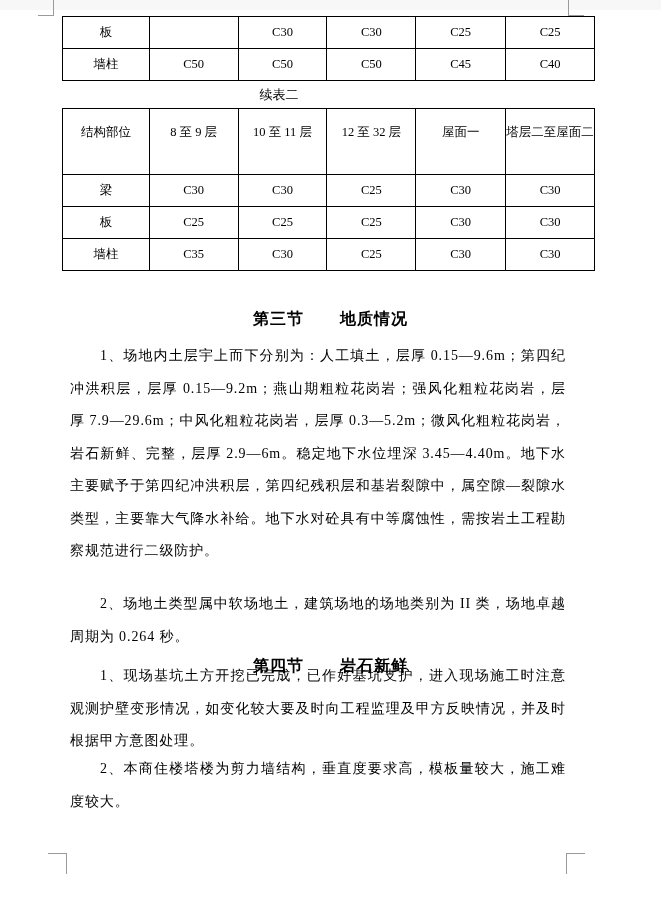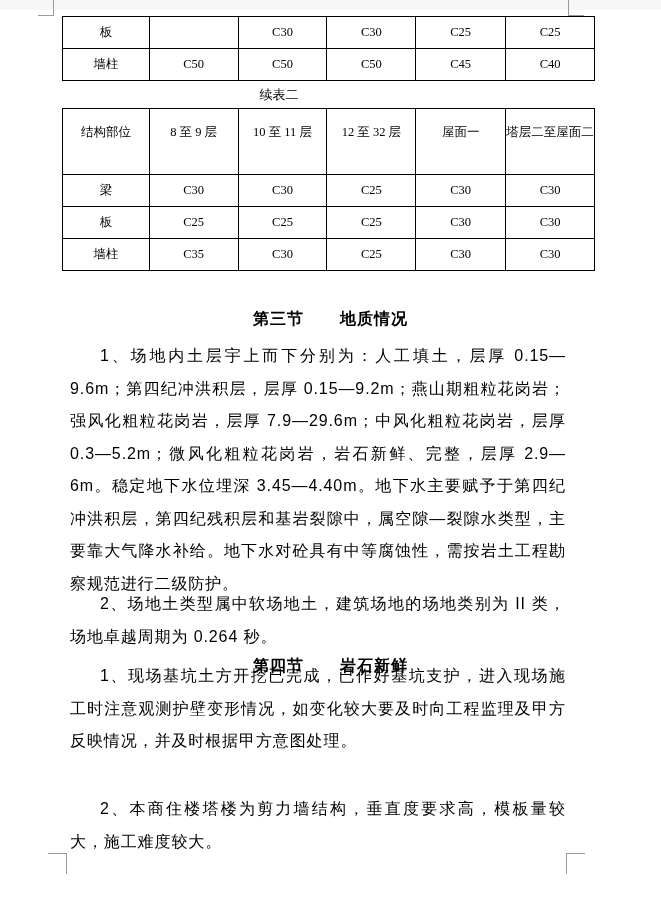--- a/index.html
+++ b/index.html
@@ -57,30 +57,30 @@
       text-align: center; font-weight: bold; font-size: 16px;
       font-family: "DejaVu Serif", serif;
       letter-spacing: 1px;
     }
     .section-title .gap { display: inline-block; width: 36px; }
     #sec3 { top: 309px; }
     #sec4 { top: 656px; }
 
     .para {
       position: absolute; left: 70px; width: 496px;
-      font-size: 16px; line-height: 32.5px;
+      font-size: 14px; line-height: 32.5px;
       letter-spacing: 0.9px;
       text-align: justify;
-      font-family: Liberation Sans, sans-serif;
+      font-family: Liberation Serif, serif;
     }
     .para .indent { display: inline-block; width: 30px; }
     #p3-1 { top: 340px; }
     #p3-2 { top: 588px; }
     #p4-1 { top: 660px; }
-    #p4-2 { top: 793px; }
+    #p4-2 { top: 753px; }
   </style>
 </head>
 <body>
 
 <div class="top-strip"></div>
 <div class="crop tl"></div>
 <div class="crop tr"></div>
 <div class="crop bl"></div>
 <div class="crop br"></div>
 

